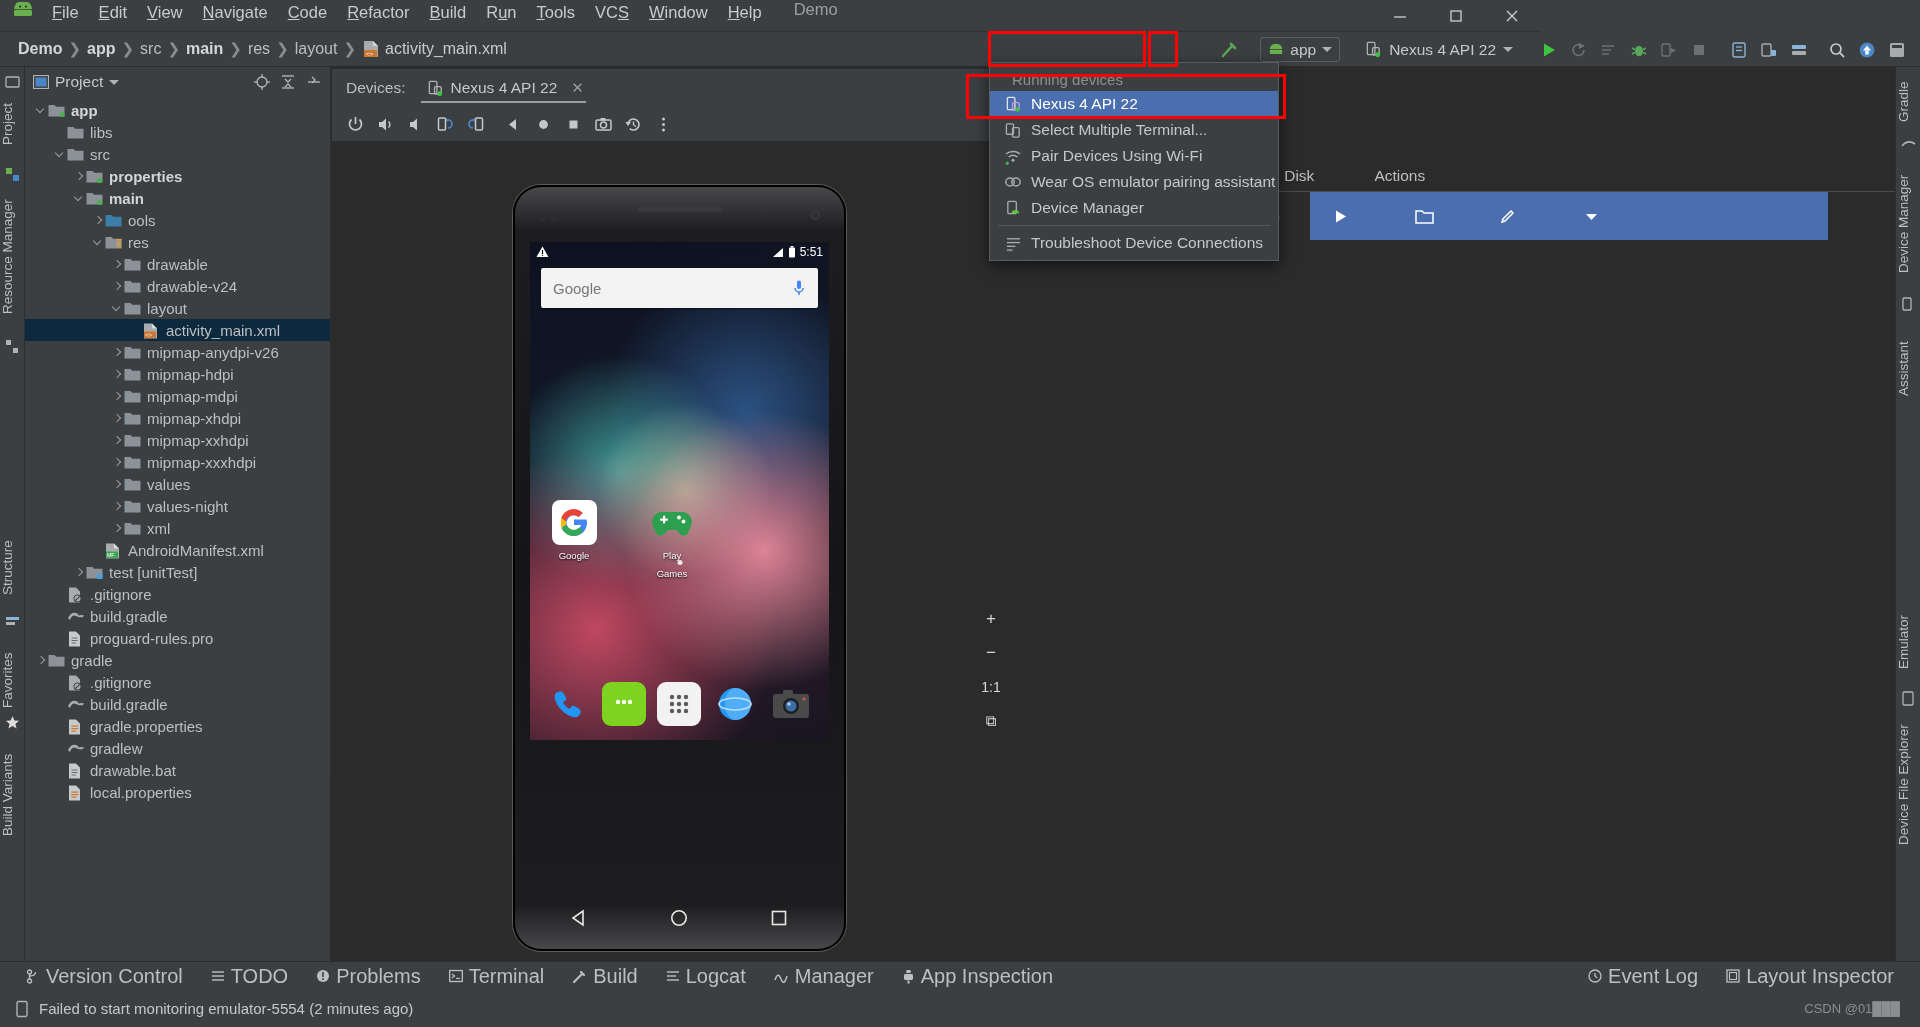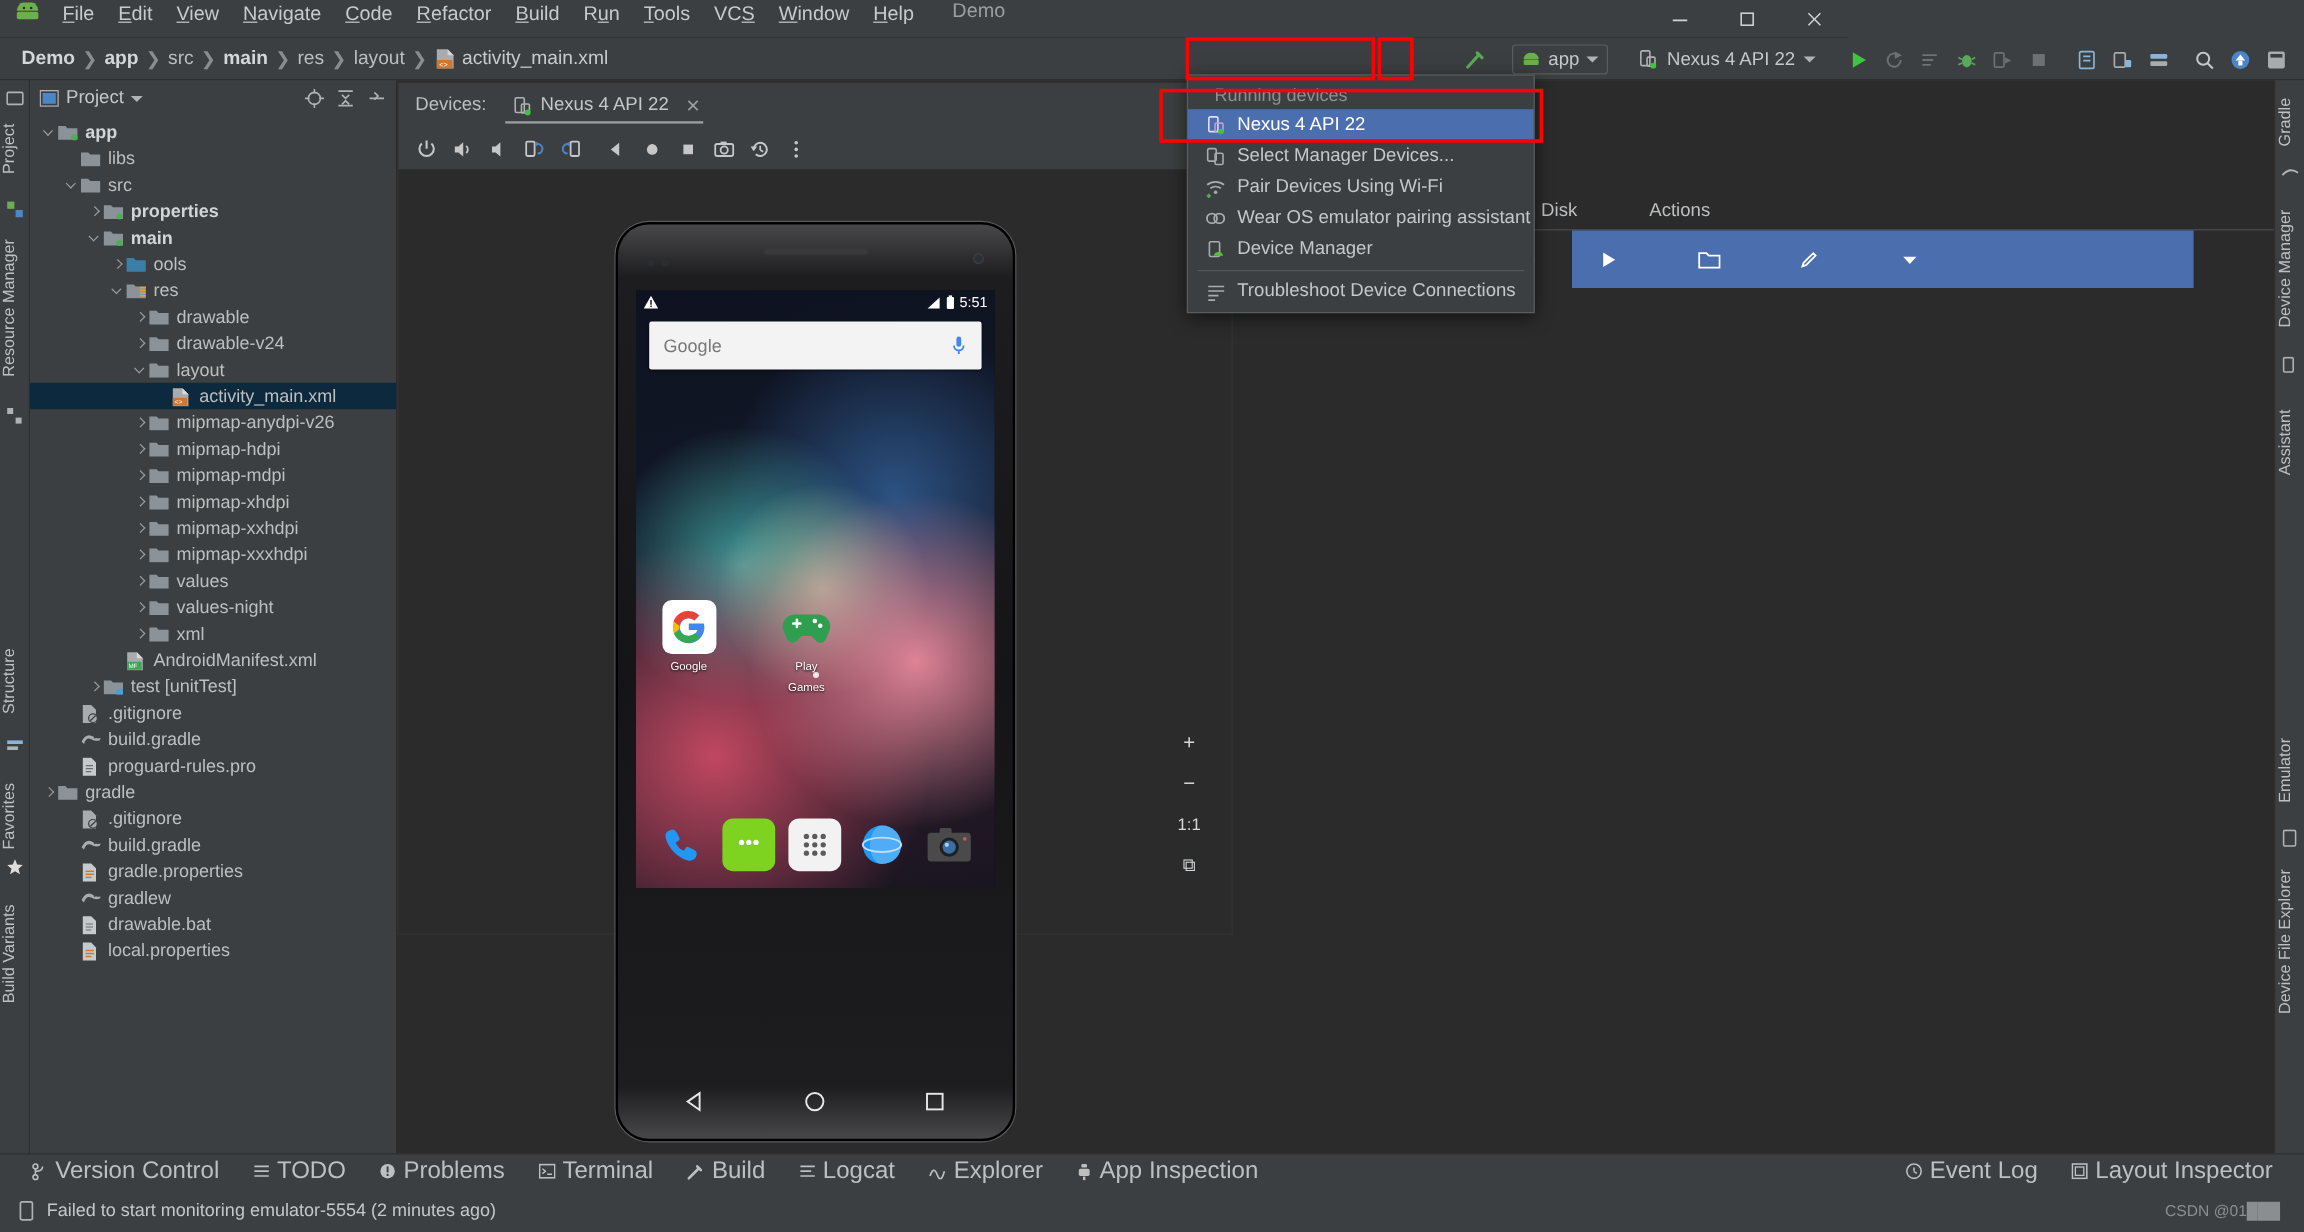--- a/index.html
+++ b/index.html
@@ -1175,21 +1175,21 @@
       <span>Nexus 4 API 22</span>
     </div>
 
     <div class="dm-item">
       <span class="dm-ico">
         <svg width="17" height="17" viewBox="0 0 18 18">
           <rect x="1.5" y="2" width="7.5" height="11" rx="1.2" fill="none" stroke="#a8acae" stroke-width="1.4"></rect>
           <rect x="8" y="6" width="7" height="10" rx="1.2" fill="none" stroke="#a8acae" stroke-width="1.4"></rect>
         </svg>
       </span>
-      <span>Select Manager Devices...</span>
+      <span>Select Multiple Terminal...</span>
     </div>
 
     <div class="dm-item">
       <span class="dm-ico">
         <svg width="18" height="17" viewBox="0 0 18 17">
           <path d="M2 6 a11 11 0 0 1 14 0" fill="none" stroke="#a8acae" stroke-width="1.5"></path>
           <path d="M4.6 9 a7 7 0 0 1 8.8 0" fill="none" stroke="#a8acae" stroke-width="1.5"></path>
           <circle cx="9" cy="12.2" r="1.5" fill="#a8acae"></circle>
           <line x1="3.3" y1="13.5" x2="3.3" y2="17" stroke="#4caf50" stroke-width="1.6"></line>
           <line x1="1.6" y1="15.2" x2="5" y2="15.2" stroke="#4caf50" stroke-width="1.6"></line>
@@ -1294,21 +1294,21 @@
           </svg>
       </span>
       <span>Logcat</span>
     </span>
     <span class="bb-item">
       <span>
         <svg width="15" height="14" viewBox="0 0 15 14">
             <path d="M1 11 q3-9 6-1 t6-3" fill="none" stroke="#bdbfc0" stroke-width="1.4"></path>
           </svg>
       </span>
-      <span>Explorer</span>
+      <span>Manager</span>
     </span>
     <span class="bb-item">
       <span>
         <svg width="13" height="15" viewBox="0 0 13 15">
             <rect x="4.2" y="1" width="4.6" height="3" rx="1" fill="#bdbfc0"></rect>
             <rect x="2" y="5" width="9" height="6" rx="1.4" fill="#bdbfc0"></rect>
             <rect x="5.5" y="11.5" width="2" height="3" fill="#bdbfc0"></rect>
           </svg>
       </span>
       <span>App Inspection</span>

